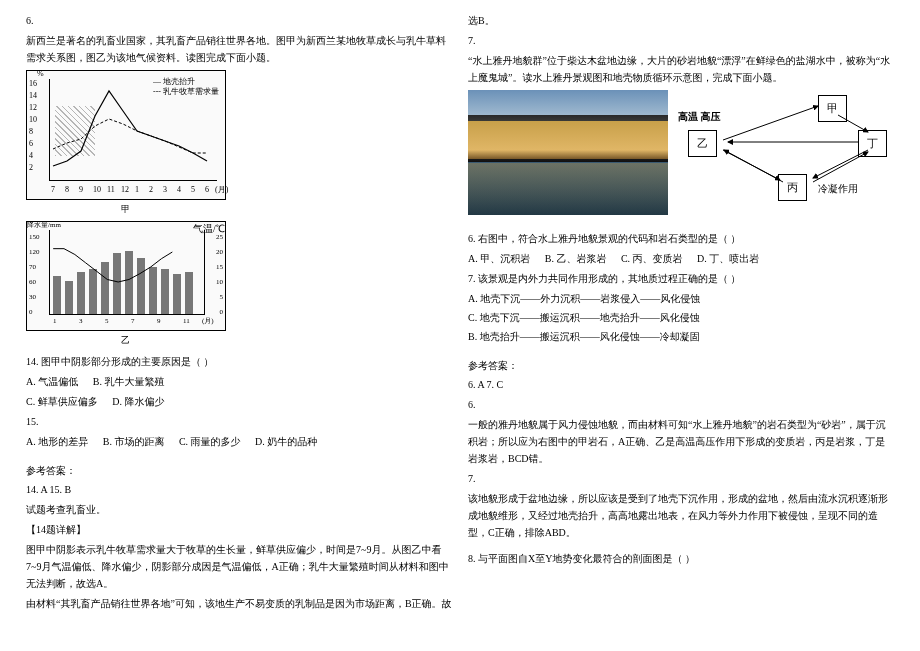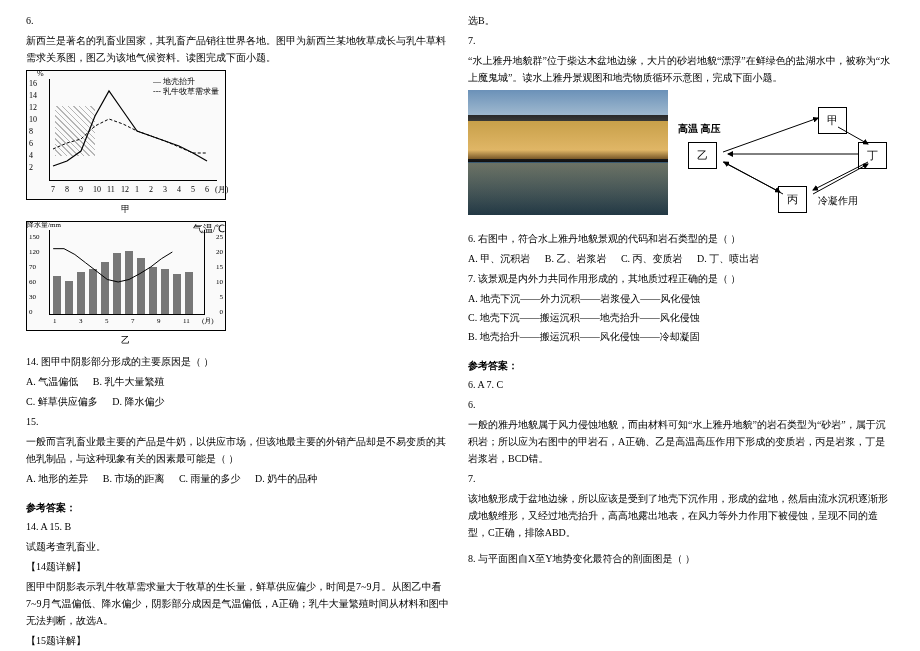--- a/index.html
+++ b/index.html
@@ -14,21 +14,21 @@
       display: flex;
       padding: 12px 18px;
     }
     .col { flex: 1; padding: 0 8px; }
     .col-left { border-right: none; }
     .q-num { margin-bottom: 3px; }
     .para { margin-bottom: 3px; }
     .opts { margin: 3px 0; }
     .opt { display: inline-block; margin-right: 12px; }
     .opt-block { display: block; margin-bottom: 2px; }
-    .ans-label { font-weight: bold; margin: 12px 0 2px 0; }
+    .ans-label { font-weight: normal; margin: 12px 0 2px 0; }
     .chart1 {
       width: 200px;
       height: 130px;
       border: 1px solid #000;
       margin: 4px 0;
       position: relative;
       background: #fafafa;
     }
     .chart1::before {
       content: "";
@@ -79,21 +79,21 @@
       position: relative;
     }
     .photo::after {
       content:"";
       position:absolute; left:0; top:58%; width:100%; height:42%;
       background: linear-gradient(to bottom, rgba(200,160,74,.35), rgba(0,0,0,0));
     }
     .diagram {
       width: 220px; height: 125px;
       position: absolute;
-      left: 210px; top: 12px;
+      left: 210px; top: 0;
       display: inline-block;
     }
     .photo-wrap { position: relative; margin:4px 0 10px 0; height:130px;}
     .dbox { position:absolute; border:1px solid #000; padding:3px 8px; font-size:11px; text-align:center; background:#fff;}
     .dlabel { position:absolute; font-size:10px; font-weight:bold;}
     .section-gap { height: 6px; }
   </style>
 </head>
 <body>
 
@@ -182,34 +182,32 @@
   <div class="opts">
     <span class="opt">A. 气温偏低</span>
     <span class="opt">B. 乳牛大量繁殖</span>
   </div>
   <div class="opts">
     <span class="opt">C. 鲜草供应偏多</span>
     <span class="opt">D. 降水偏少</span>
   </div>
 
   <div class="q-num">15.</div>
-  <div class="para">一般而言乳畜业最主要的产品是牛奶，以供应市场，但该地最主要的外销产品却是不易变质的其他乳制品，与这种现象有关的因素最可能是（  ）</div>
   <div class="opts">
     <span class="opt">A. 地形的差异</span>
     <span class="opt">B. 市场的距离</span>
     <span class="opt">C. 雨量的多少</span>
     <span class="opt">D. 奶牛的品种</span>
   </div>
 
   <div class="ans-label">参考答案：</div>
   <div class="para">14. A    15. B</div>
   <div class="para">试题考查乳畜业。</div>
   <div class="para">【14题详解】</div>
   <div class="para">图甲中阴影表示乳牛牧草需求量大于牧草的生长量，鲜草供应偏少，时间是7~9月。从图乙中看7~9月气温偏低、降水偏少，阴影部分成因是气温偏低，A正确；乳牛大量繁殖时间从材料和图中无法判断，故选A。</div>
-  <div class="para">【15题详解】</div>
   <div class="para">由材料“其乳畜产品销往世界各地”可知，该地生产不易变质的乳制品是因为市场距离，B正确。故</div>
 </div>
 
 <div class="col col-right">
   <div class="para">选B。</div>
   <div class="q-num">7.</div>
   <div class="para">“水上雅丹地貌群”位于柴达木盆地边缘，大片的砂岩地貌“漂浮”在鲜绿色的盐湖水中，被称为“水上魔鬼城”。读水上雅丹景观图和地壳物质循环示意图，完成下面小题。</div>
 
   <div class="photo-wrap">
     <div class="photo"></div>

